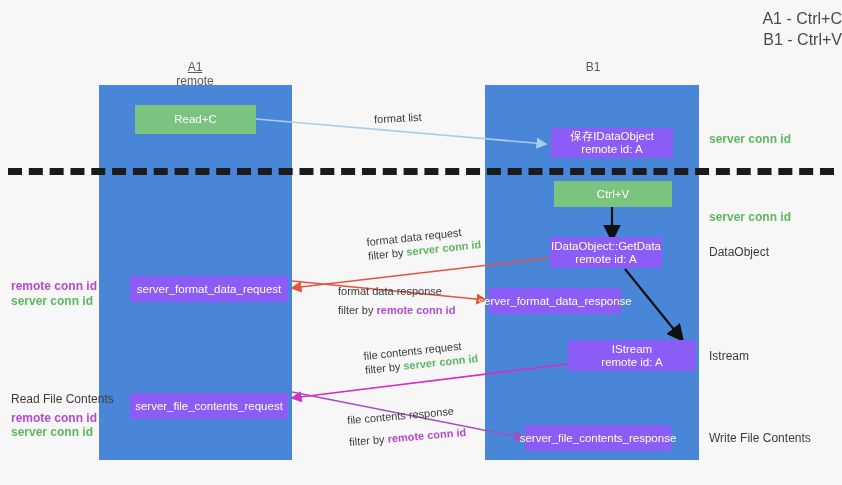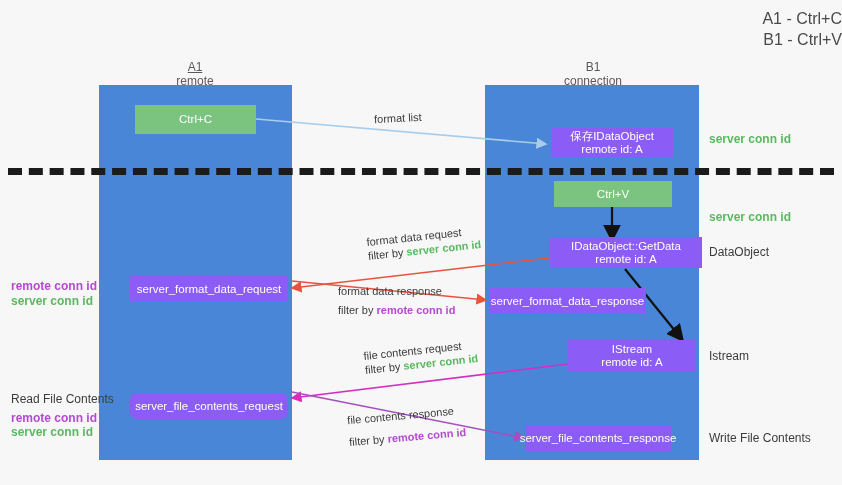--- a/index.html
+++ b/index.html
@@ -95,21 +95,20 @@
     <div>A1 - Ctrl+C</div>
     <div>B1 - Ctrl+V</div>
   </div>
 
   <div class="col-head" style="left:130px; top:60px; width:130px;text-decoration:underline;">
     <div>A1</div>
     <div>remote</div>
   </div>
   <div class="col-head" style="left:528px; top:60px; width:130px;">
     <div>B1</div>
-    <div>connection</div>
   </div>
 
   <div class="lane" style="left:99px; top:85px; width:193px; height:375px;"></div>
   <div class="lane" style="left:485px; top:85px; width:214px; height:375px;"></div>
 
   <svg class="overlay" viewBox="0 0 842 485">
     <defs>
       <marker id="ar-lightblue" markerWidth="7" markerHeight="7" refX="6" refY="3.5" orient="auto">
         <polygon points="0 0, 7 3.5, 0 7" fill="#a8cdea"></polygon>
       </marker>
@@ -138,46 +137,46 @@
     <line x1="292" y1="281" x2="486" y2="300" stroke="#e8533f" stroke-width="1.6" marker-end="url(#ar-red)"></line>
 
     <line x1="568" y1="364" x2="292" y2="398" stroke="#d42fc4" stroke-width="1.6" marker-end="url(#ar-magenta)"></line>
 
     <line x1="292" y1="392" x2="524" y2="438" stroke="#a44fc0" stroke-width="1.6" marker-end="url(#ar-purple)"></line>
   </svg>
 
   <div class="dashline"></div>
 
   <div class="node green" style="left:135px; top:105px; width:121px; height:29px;">
-    <span>Ctrl+C</span>
+    <span>Read+C</span>
   </div>
 
   <div class="node orange" style="left:130px; top:276px; width:158px; height:26px;">
     <span>server_format_data_request</span>
   </div>
 
-  <div class="node orange" style="left:130px; top:393px; width:158px; height:26px;border-radius:7px;">
+  <div class="node orange" style="left:130px; top:393px; width:158px; height:26px;">
     <span>server_file_contents_request</span>
   </div>
 
   <div class="node orange" style="left:551px; top:128px; width:122px; height:30px;">
     <span>保存IDataObject</span>
     <span class="l2">remote id: A</span>
   </div>
 
   <div class="node green" style="left:554px; top:181px; width:118px; height:26px;">
     <span>Ctrl+V</span>
   </div>
 
-  <div class="node orange" style="left:550px; top:237px; width:152px; height:31px;">
+  <div class="node orange" style="left:550px; top:237px; width:112px; height:31px;">
     <span>IDataObject::GetData</span>
     <span class="l2">remote id: A</span>
   </div>
 
-  <div class="node orange" style="left:489px; top:288px; width:157px; height:26px;">
+  <div class="node orange" style="left:489px; top:288px; width:132px; height:26px;">
     <span>server_format_data_response</span>
   </div>
 
   <div class="node orange" style="left:568px; top:340px; width:128px; height:31px;">
     <span>IStream</span>
     <span class="l2">remote id: A</span>
   </div>
 
   <div class="node orange" style="left:525px; top:425px; width:146px; height:26px;">
     <span>server_file_contents_response</span>

